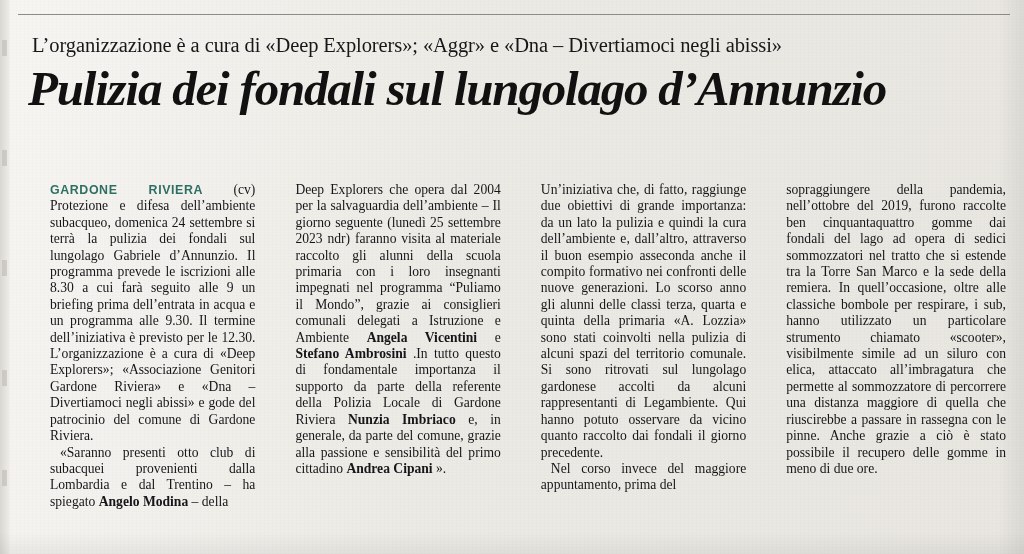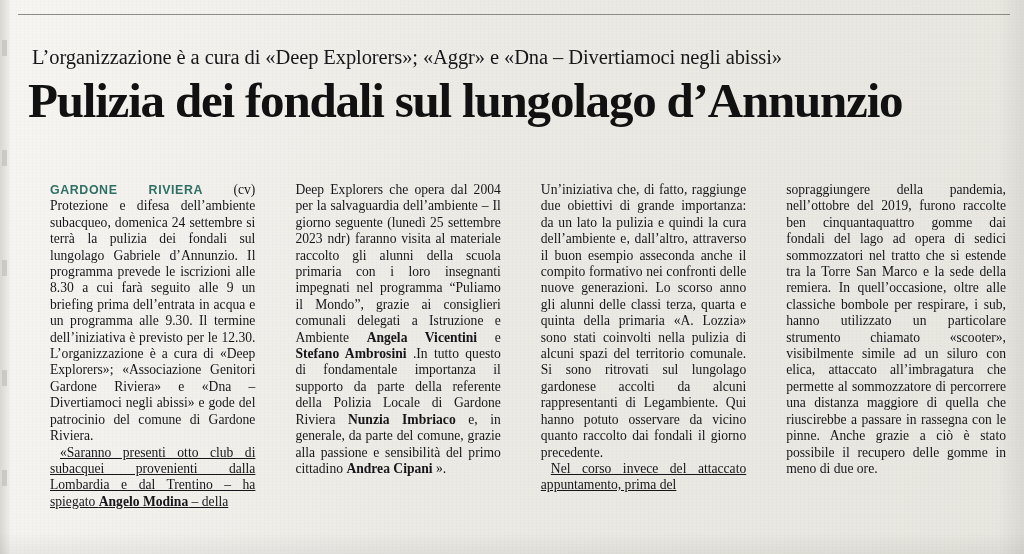--- a/index.html
+++ b/index.html
@@ -60,33 +60,34 @@
     position: absolute;
     left: 26px;
     right: 18px;
     top: 22px;
     bottom: 10px;
   }
   .kicker {
     font-size: 20.5px;
     line-height: 1.15;
     letter-spacing: -0.1px;
-    margin: 24px 0 2px 6px;
+    margin: 12px 0 2px 6px;
     color: #17171a;
     font-family: "Liberation Serif", serif;
   }
   .headline {
     font-size: 49px;
     line-height: 1.02;
     font-weight: 700;
     letter-spacing: -1.2px;
     margin: 6px 0 0 2px;
     color: #111;
     font-family: "Liberation Serif", serif;
     white-space: nowrap;
+    font-style: italic;
   }
   .rule-under-head {
     margin-top: 16px;
     height: 1px;
     background: transparent;
   }
   .cols {
     position: absolute;
     top: 160px;
     left: 0;
@@ -106,21 +107,21 @@
     hyphens: auto;
     -webkit-hyphens: auto;
     color: #16161a;
     margin-left: 24px;
   }
   .col:last-child { padding-right: 0; }
   .col p {
     margin: 0 0 0 0;
     text-indent: 0;
   }
-  .col p + p { text-indent: 10px; text-decoration: underline; }
+  .col p + p { text-indent: 10px; }
   .dateline {
     font-weight: 700;
     letter-spacing: 0.6px;
     color: #2f6f63;
     font-size: 12.4px;
     font-family: "Liberation Sans", sans-serif;
   }
   b.name { font-weight: 700; }
   .paper-shadow {
     position: absolute;
@@ -164,21 +165,21 @@
         </p>
         <p>«Saranno presenti otto club di subacquei provenienti dalla Lombardia e dal Trentino – ha spiegato <b class="name">Angelo Modina</b> – della</p>
       </div>
 
       <div class="col">
         <p>Deep Explorers che opera dal 2004 per la salvaguardia dell’ambiente – Il giorno seguente (lunedì 25 settembre 2023 ndr) faranno visita al materiale raccolto gli alunni della scuola primaria con i loro insegnanti impegnati nel programma “Puliamo il Mondo”, grazie ai consiglieri comunali delegati a Istruzione e Ambiente <b class="name">Angela Vicentini</b> e <b class="name">Stefano Ambrosini</b> .In tutto questo di fondamentale importanza il supporto da parte della referente della Polizia Locale di Gardone Riviera <b class="name">Nunzia Imbriaco</b> e, in generale, da parte del comune, grazie alla passione e sensibilità del primo cittadino <b class="name">Andrea Cipani</b> ».</p>
       </div>
 
       <div class="col">
         <p>Un’iniziativa che, di fatto, raggiunge due obiettivi di grande importanza: da un lato la pulizia e quindi la cura dell’ambiente e, dall’altro, attraverso il buon esempio asseconda anche il compito formativo nei confronti delle nuove generazioni. Lo scorso anno gli alunni delle classi terza, quarta e quinta della primaria «A. Lozzia» sono stati coinvolti nella pulizia di alcuni spazi del territorio comunale. Si sono ritrovati sul lungolago gardonese accolti da alcuni rappresentanti di Legambiente. Qui hanno potuto osservare da vicino quanto raccolto dai fondali il giorno precedente.</p>
-        <p>Nel corso invece del attaccato appuntamento, prima del</p>
+        <p>Nel corso invece del maggiore appuntamento, prima del</p>
       </div>
 
       <div class="col">
         <p>sopraggiungere della pandemia, nell’ottobre del 2019, furono raccolte ben cinquantaquattro gomme dai fondali del lago ad opera di sedici sommozzatori nel tratto che si estende tra la Torre San Marco e la sede della remiera. In quell’occasione, oltre alle classiche bombole per respirare, i sub, hanno utilizzato un particolare strumento chiamato «scooter», visibilmente simile ad un siluro con elica, attaccato all’imbragatura che permette al sommozzatore di percorrere una distanza maggiore di quella che riuscirebbe a passare in rassegna con le pinne. Anche grazie a ciò è stato possibile il recupero delle gomme in meno di due ore.</p>
       </div>
 
     </div>
   </div>
 
   <div class="paper-shadow"></div>

